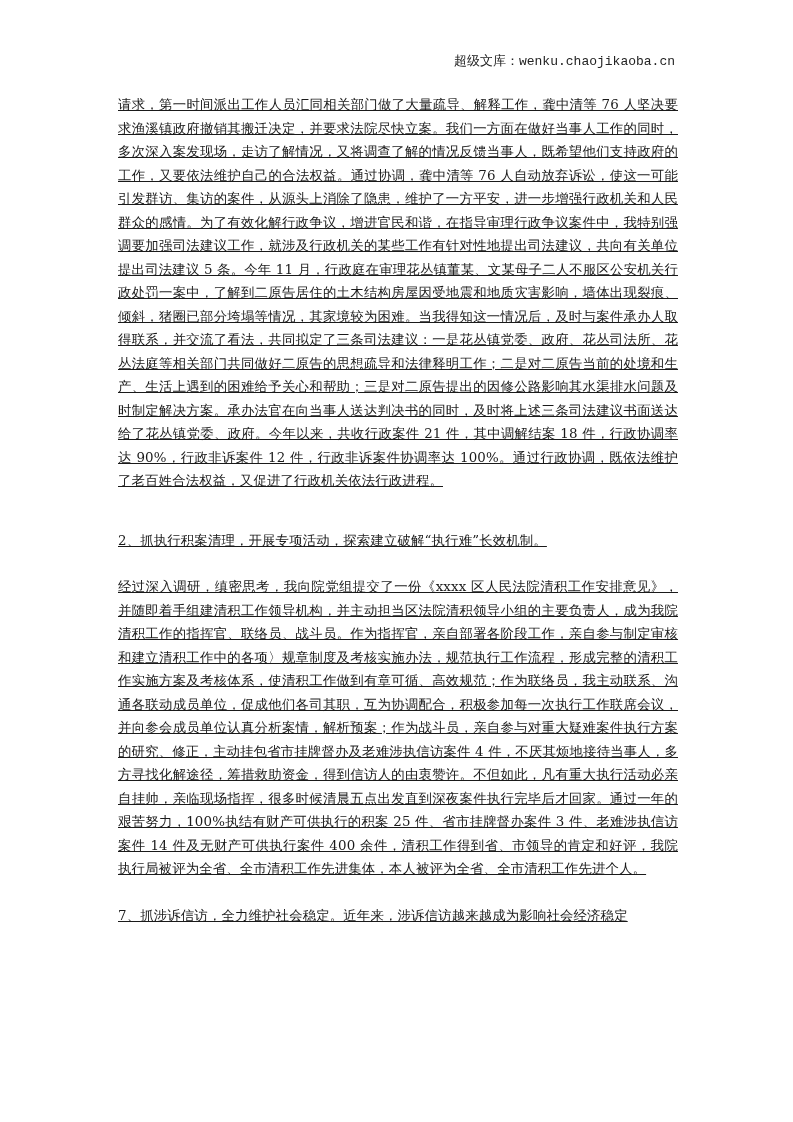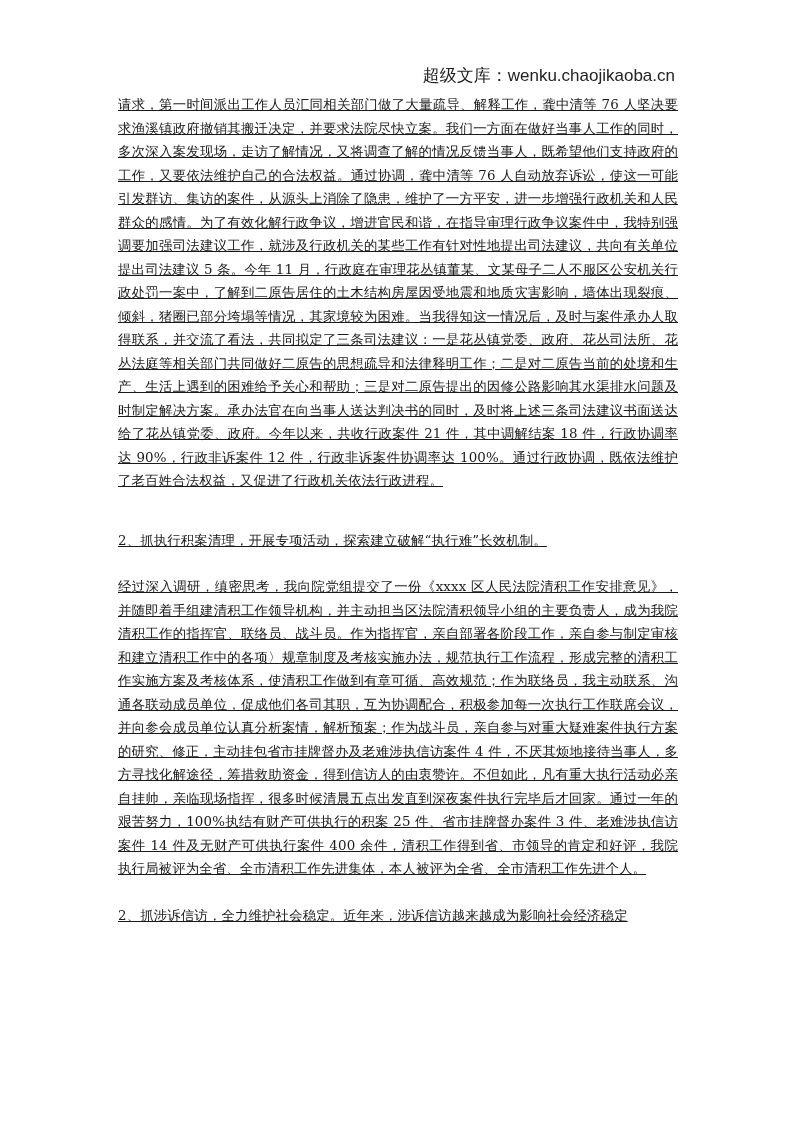--- a/index.html
+++ b/index.html
@@ -1,27 +1,27 @@
 <!DOCTYPE html>
 <html><head>
 <meta charset="utf-8">
 <style>
   html, body { margin: 0; padding: 0; background: #ffffff; }
   body { width: 793px; height: 1122px; position: relative; overflow: hidden;
          font-family: "DejaVu Serif", "Liberation Serif", serif; color: #1a1a1a; }
-  .header { position: absolute; top: 64px; right: 118px; font-size: 17px; color: #222;
-            font-family: Liberation Sans, sans-serif; }
+  .header { position: absolute; top: 52px; right: 118px; font-size: 13px; color: #222;
+            font-family: Liberation Mono, monospace; }
   .content { position: absolute; left: 118px; top: 93px; width: 560px; text-decoration: underline; }
   .para { margin: 0 0 23px 0; font-size: 13.4px; line-height: 23.5px; text-align: justify;
           letter-spacing: 0.15px; }
   .para.heading { margin-bottom: 23px; margin-top: 36px; }
 </style>
 </head>
 <body>
 
 <div class="header">超级文库：wenku.chaojikaoba.cn</div>
 
 <div class="content">
   <p class="para">请求，第一时间派出工作人员汇同相关部门做了大量疏导、解释工作，龚中清等 76 人坚决要求渔溪镇政府撤销其搬迁决定，并要求法院尽快立案。我们一方面在做好当事人工作的同时，多次深入案发现场，走访了解情况，又将调查了解的情况反馈当事人，既希望他们支持政府的工作，又要依法维护自己的合法权益。通过协调，龚中清等 76 人自动放弃诉讼，使这一可能引发群访、集访的案件，从源头上消除了隐患，维护了一方平安，进一步增强行政机关和人民群众的感情。为了有效化解行政争议，增进官民和谐，在指导审理行政争议案件中，我特别强调要加强司法建议工作，就涉及行政机关的某些工作有针对性地提出司法建议，共向有关单位提出司法建议 5 条。今年 11 月，行政庭在审理花丛镇董某、文某母子二人不服区公安机关行政处罚一案中，了解到二原告居住的土木结构房屋因受地震和地质灾害影响，墙体出现裂痕、倾斜，猪圈已部分垮塌等情况，其家境较为困难。当我得知这一情况后，及时与案件承办人取得联系，并交流了看法，共同拟定了三条司法建议：一是花丛镇党委、政府、花丛司法所、花丛法庭等相关部门共同做好二原告的思想疏导和法律释明工作；二是对二原告当前的处境和生产、生活上遇到的困难给予关心和帮助；三是对二原告提出的因修公路影响其水渠排水问题及时制定解决方案。承办法官在向当事人送达判决书的同时，及时将上述三条司法建议书面送达给了花丛镇党委、政府。今年以来，共收行政案件 21 件，其中调解结案 18 件，行政协调率达 90%，行政非诉案件 12 件，行政非诉案件协调率达 100%。通过行政协调，既依法维护了老百姓合法权益，又促进了行政机关依法行政进程。</p>
   <p class="para heading">2、抓执行积案清理，开展专项活动，探索建立破解“执行难”长效机制。</p>
   <p class="para">经过深入调研，缜密思考，我向院党组提交了一份《xxxx 区人民法院清积工作安排意见》，并随即着手组建清积工作领导机构，并主动担当区法院清积领导小组的主要负责人，成为我院清积工作的指挥官、联络员、战斗员。作为指挥官，亲自部署各阶段工作，亲自参与制定审核和建立清积工作中的各项〉规章制度及考核实施办法，规范执行工作流程，形成完整的清积工作实施方案及考核体系，使清积工作做到有章可循、高效规范；作为联络员，我主动联系、沟通各联动成员单位，促成他们各司其职，互为协调配合，积极参加每一次执行工作联席会议，并向参会成员单位认真分析案情，解析预案；作为战斗员，亲自参与对重大疑难案件执行方案的研究、修正，主动挂包省市挂牌督办及老难涉执信访案件 4 件，不厌其烦地接待当事人，多方寻找化解途径，筹措救助资金，得到信访人的由衷赞许。不但如此，凡有重大执行活动必亲自挂帅，亲临现场指挥，很多时候清晨五点出发直到深夜案件执行完毕后才回家。通过一年的艰苦努力，100%执结有财产可供执行的积案 25 件、省市挂牌督办案件 3 件、老难涉执信访案件 14 件及无财产可供执行案件 400 余件，清积工作得到省、市领导的肯定和好评，我院执行局被评为全省、全市清积工作先进集体，本人被评为全省、全市清积工作先进个人。</p>
-  <p class="para">2、抓涉诉信访，全力维护社会稳定。近年来，涉诉信访越来越成为影响社会经济稳定</p>
+  <p class="para">7、抓涉诉信访，全力维护社会稳定。近年来，涉诉信访越来越成为影响社会经济稳定</p>
 </div>
 
 </body></html>

